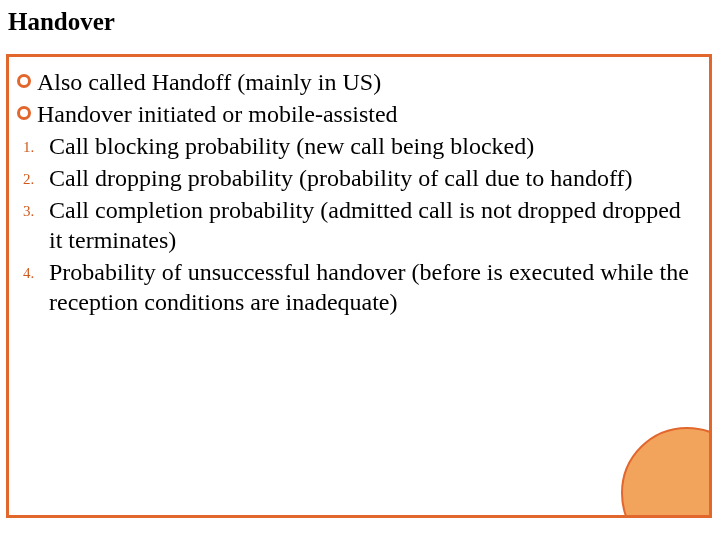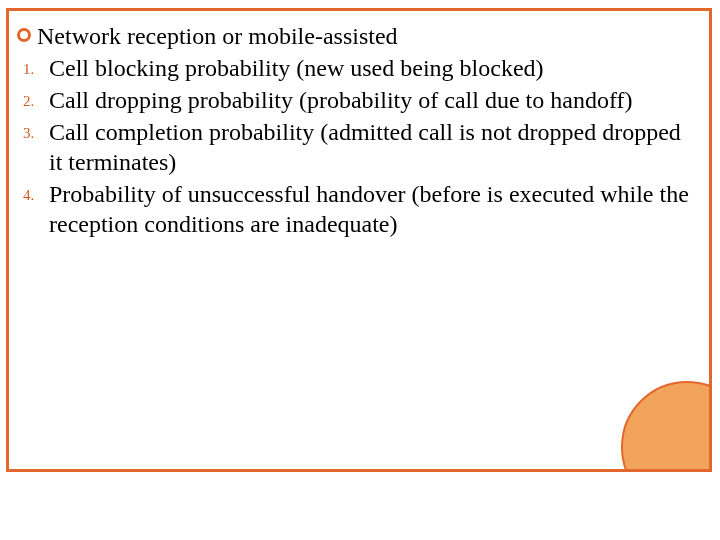--- a/index.html
+++ b/index.html
@@ -79,31 +79,36 @@
     border-radius: 50%;
     background: #f3a45c;
     border: 2px solid #e2672d;
   }
 </style>
 </head>
 <body>
 
 <div class="slide">
 
+  <div class="title">Handover</div>
 
   <div class="content-box">
 
     <div class="bullet-line">
       <span class="bullet-marker"></span>
-      <span class="bullet-text">Network reception or mobile-assisted</span>
+      <span class="bullet-text">Also called Handoff (mainly in US)</span>
+    </div>
+    <div class="bullet-line">
+      <span class="bullet-marker"></span>
+      <span class="bullet-text">Handover initiated or mobile-assisted</span>
     </div>
 
     <div class="num-line">
       <span class="num-marker">1.</span>
-      <span class="num-text">Cell blocking probability (new used being blocked)</span>
+      <span class="num-text">Call blocking probability (new call being blocked)</span>
     </div>
     <div class="num-line">
       <span class="num-marker">2.</span>
       <span class="num-text">Call dropping probability (probability of call due to handoff)</span>
     </div>
     <div class="num-line">
       <span class="num-marker">3.</span>
       <span class="num-text">Call completion probability (admitted call is not dropped dropped it terminates)</span>
     </div>
     <div class="num-line">

